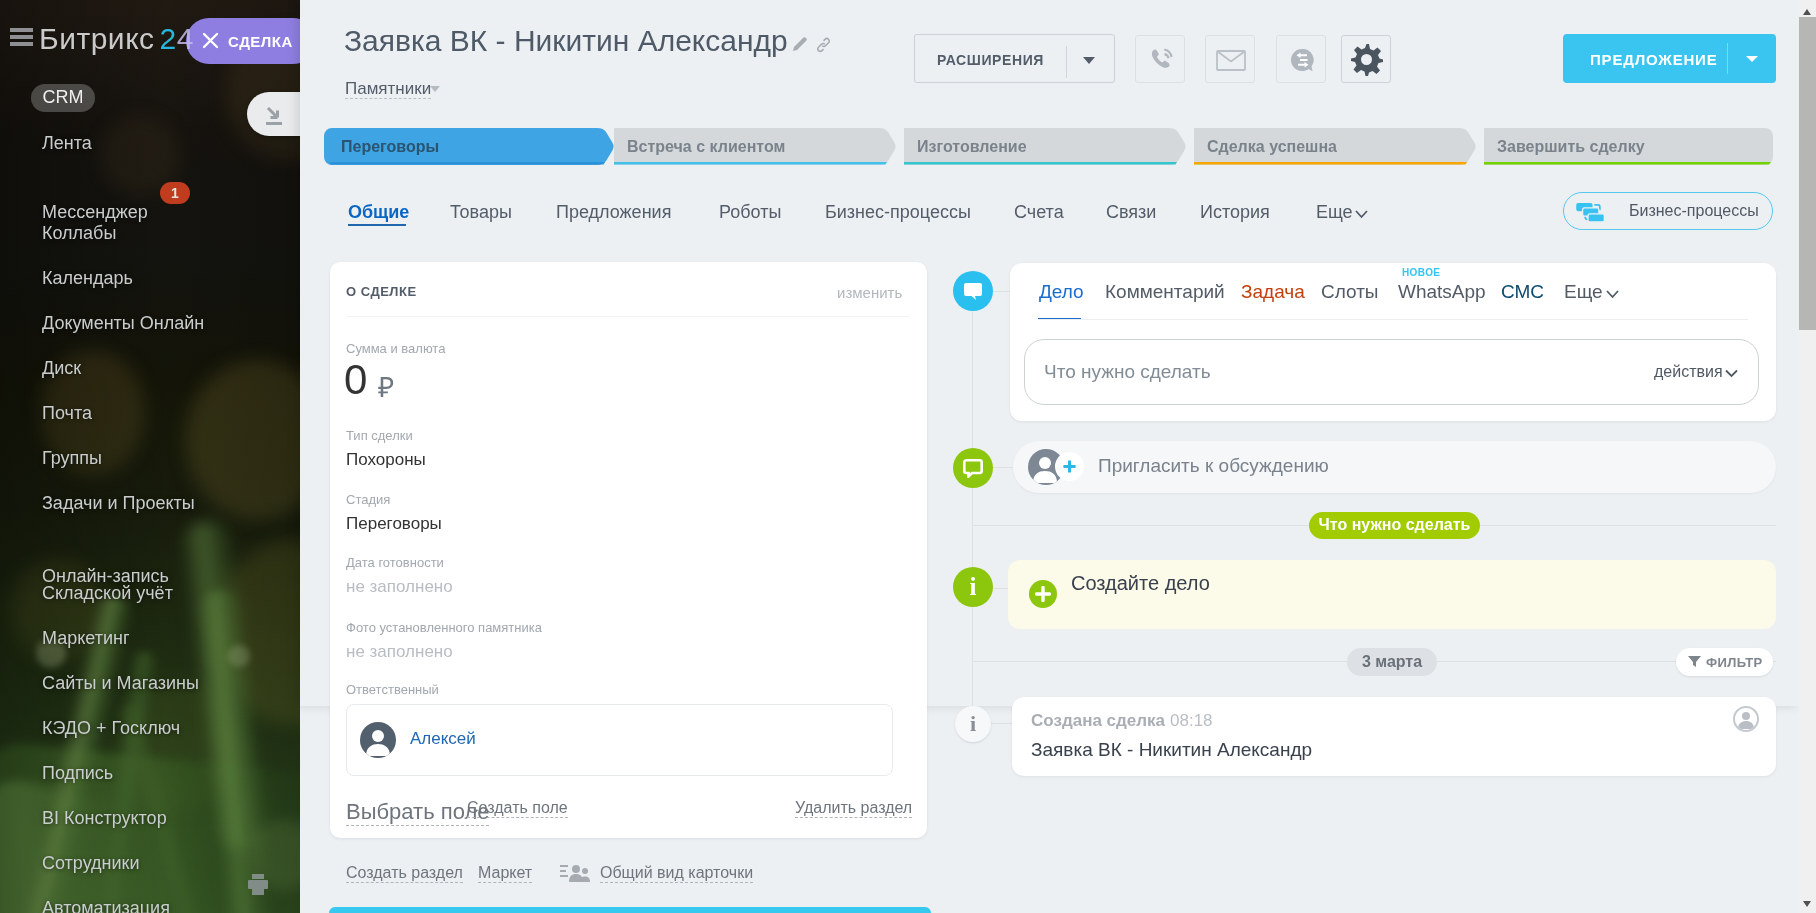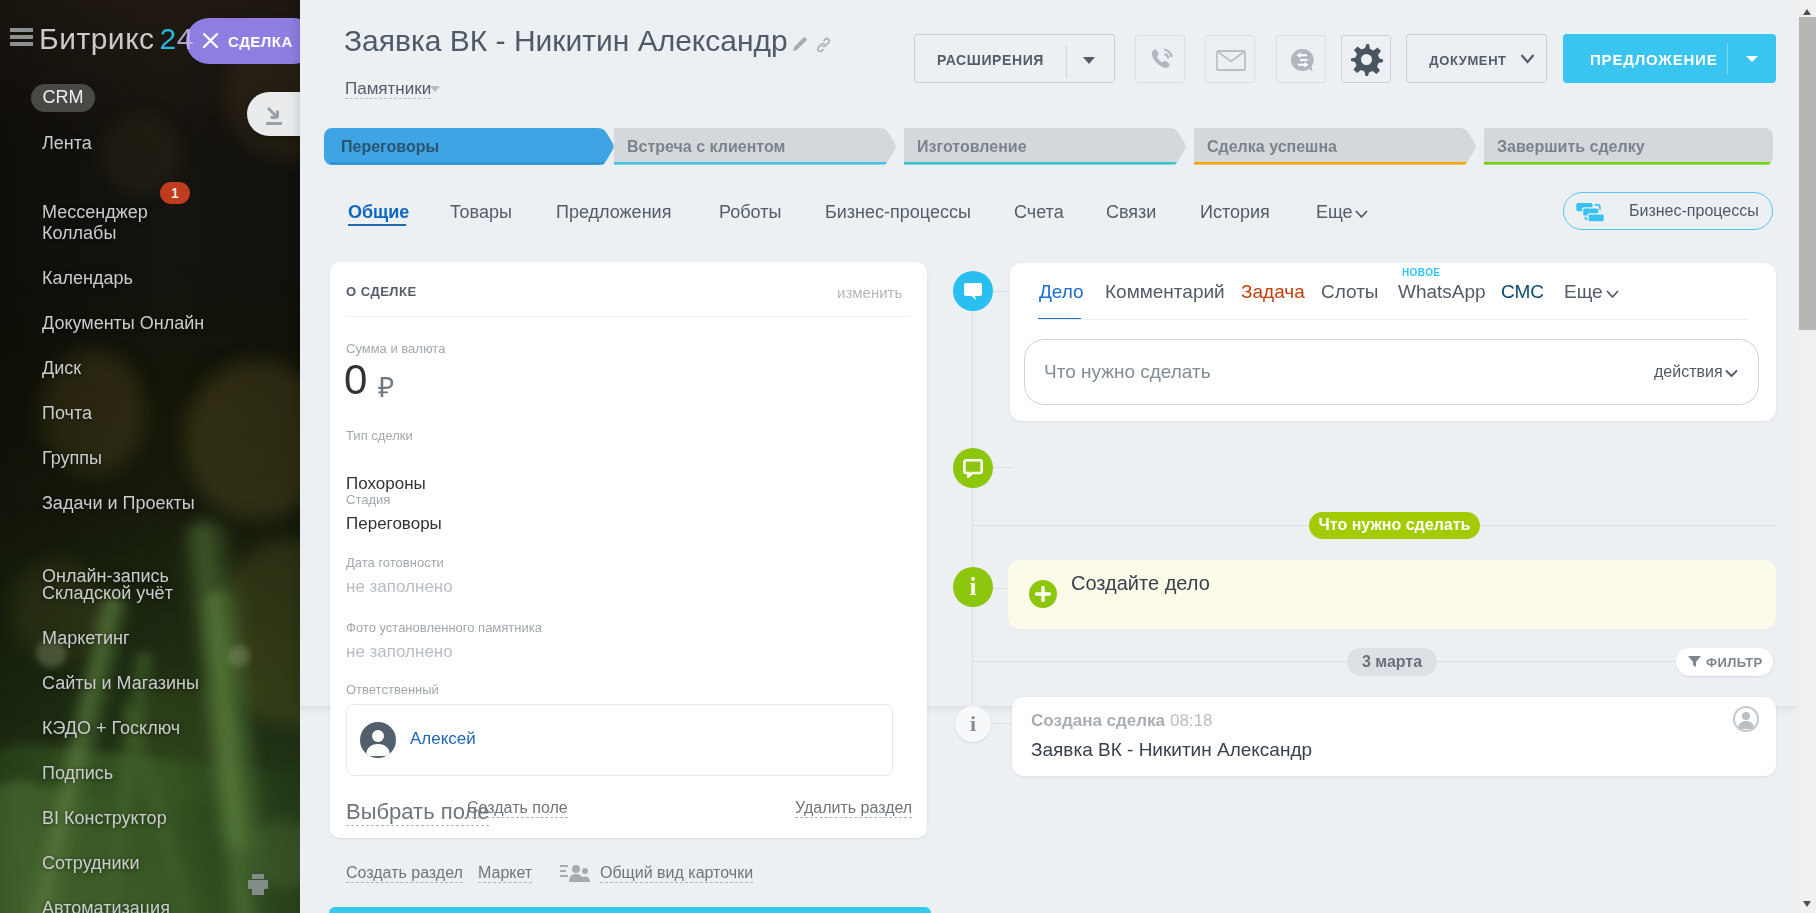--- a/index.html
+++ b/index.html
@@ -174,26 +174,20 @@
       <path d="M10 7.2 L17 7.2 M10 12 L17.5 12 M8 16.8 L15 16.8" stroke="#fff" stroke-width="2" fill="none"></path>
       <path d="M10.5 4.4 L10.5 10 L6.5 7.2 Z" fill="#fff"></path>
       <path d="M14.5 14 L14.5 19.6 L18.5 16.8 Z" fill="#fff"></path>
     </svg>
   </div>
   <div class="iconbtn" style="left:1041px;border-color:#ccd2d7;">
     <svg style="position:absolute;left:8px;top:7px;" width="33" height="33" viewBox="0 0 33 33" fill="#4a5560">
       <path d="M16.5 1 L19 1 L20 6 L23.5 7.5 L27.5 4.5 L31 8 L28 12 L29.5 15.5 L33 16.5 L33 19 L28.5 20 L27 23.5 L30 27.5 L26.5 31 L22.5 28 L19 29.5 L18 33 L15.5 33 L14.5 28.5 L11 27 L7 30 L3.5 26.5 L6.5 22.5 L5 19 L1 18 L1 15.5 L5.5 14.5 L7 11 L4 7 L7.5 3.5 L11.5 6.5 L15 5 Z M16.5 11 A5.5 5.5 0 1 0 16.5 22 A5.5 5.5 0 1 0 16.5 11 Z"></path>
     </svg>
   </div>
-  <div class="topbtn" id="btn-doc">
-      <div class="lbl">ДОКУМЕНТ</div>
-    <svg style="position:absolute;left:113px;top:18px;" width="15" height="12" viewBox="0 0 15 12" fill="none" stroke="#535c69" stroke-width="2.2">
-        <path d="M1.5 2 L7.5 9 L13.5 2"></path>
-      </svg>
-  </div>
   <div id="btn-offer">
       <div class="lbl">ПРЕДЛОЖЕНИЕ</div>
       <div class="div"></div>
       <div class="arr"></div>
     </div>
 
   <svg class="abs" style="left:24px;top:128px;" width="1452" height="38" viewBox="0 0 1452 38">
     <g>
       <path d="M8 1 L273 1 Q279 1 281.5 5 L287.5 15 Q289.5 18.5 287.5 22 L281.5 32 Q279 36 273 36 L8 36 A7 7 0 0 1 1 29 L1 8 A7 7 0 0 1 8 1 Z" fill="#3fa4e4" stroke="#3fa4e4" stroke-width="2" stroke-linejoin="round"></path>
       <path d="M6 34 L281 34 L279.5 36.6 L6 36.6 Z" fill="#2b92d8"></path>
@@ -246,21 +240,21 @@
   </div>
 
   <div id="card"></div>
   <div class="abs" style="left:46px;top:284px;font-size:13px;font-weight:bold;color:#535c69;letter-spacing:.5px;">О СДЕЛКЕ</div>
   <div class="abs" style="left:537px;top:284px;font-size:15px;color:#b2b7bd;">изменить</div>
   <div class="abs" style="left:46px;top:316px;width:564px;height:1px;background:#f0f2f3;"></div>
   <div class="flabel" style="top:341px;">Сумма и валюта</div>
   <div class="abs" style="left:44px;top:356px;font-size:42px;color:#333;">0</div>
   <div class="abs" style="left:78px;top:367px;font-size:28px;color:#6e7883;">₽</div>
   <div class="flabel" style="top:428px;">Тип сделки</div>
-  <div class="fval" style="top:450px;margin-top:24px;">Похороны</div>
+  <div class="fval" style="top:450px;">Похороны</div>
   <div class="flabel" style="top:492px;">Стадия</div>
   <div class="fval" style="top:514px;">Переговоры</div>
   <div class="flabel" style="top:555px;">Дата готовности</div>
   <div class="fempty" style="top:577px;">не заполнено</div>
   <div class="flabel" style="top:620px;">Фото установленного памятника</div>
   <div class="fempty" style="top:642px;">не заполнено</div>
   <div class="flabel" style="top:682px;">Ответственный</div>
   <div id="resp-box">
     <div style="position:absolute;left:13px;top:17px;width:36px;height:36px;border-radius:50%;background:#525f6d;overflow:hidden;">
       <svg width="36" height="36" viewBox="0 0 36 36" fill="#fff">
@@ -320,20 +314,34 @@
           <path d="M1 1.5 L6.5 7 L12 1.5"></path>
         </svg>
     </div>
   </div>
 
   <div class="tl-icon" style="left:653px;top:448px;width:40px;height:40px;background:#8cc60d;">
     <svg style="position:absolute;left:10px;top:11px;" width="20" height="19" viewBox="0 0 20 19" fill="none" stroke="#fff" stroke-width="2.6">
         <path d="M3.3 1.3 L16.7 1.3 A2 2 0 0 1 18.7 3.3 L18.7 12 A2 2 0 0 1 16.7 14 L9 14 L5.5 17.5 L5.5 14 L3.3 14 A2 2 0 0 1 1.3 12 L1.3 3.3 A2 2 0 0 1 3.3 1.3 Z"></path>
       </svg>
   </div>
+  <div class="abs" style="left:713px;top:441px;width:763px;height:52px;background:#f5f7f9;border-radius:26px;box-shadow:0 1px 2px rgba(83,92,105,.08);">
+    <div style="position:absolute;left:15px;top:8px;width:36px;height:36px;border-radius:50%;background:#7d8894;overflow:hidden;">
+      <svg width="36" height="36" viewBox="0 0 36 36" fill="#fff">
+          <circle cx="17" cy="14" r="6"></circle>
+          <path d="M5 34 C5 25 10.5 22 17 22 C23.5 22 29 25 29 34 Z"></path>
+        </svg>
+    </div>
+    <div style="position:absolute;left:42px;top:11px;width:29px;height:29px;border-radius:50%;background:#fff;">
+      <svg style="position:absolute;left:7px;top:7px;" width="15" height="15" viewBox="0 0 16 16">
+          <path d="M8 1.5 L8 14.5 M1.5 8 L14.5 8" stroke="#2bb8e8" stroke-width="3.2"></path>
+        </svg>
+    </div>
+    <div style="position:absolute;left:85px;top:14px;font-size:19px;color:#7a828c;">Пригласить к обсуждению</div>
+  </div>
 
   <div class="hline" style="left:672px;top:525px;width:804px;"></div>
   <div class="abs" style="left:1009px;top:512px;width:171px;height:27px;border-radius:14px;background:#a2cc00;color:#fff;font-size:16px;font-weight:bold;text-align:center;line-height:26px;">Что нужно сделать</div>
 
   <div class="tl-icon" style="left:653px;top:567px;width:40px;height:40px;background:#8cc60d;color:#fff;font-size:25px;font-weight:bold;text-align:center;line-height:40px;font-family:'Liberation Serif',serif;">i</div>
   <div class="abs" style="left:708px;top:560px;width:768px;height:69px;background:#fcfae8;border-radius:12px;">
     <div style="position:absolute;left:21px;top:20px;width:28px;height:28px;border-radius:50%;background:#8cc60d;">
       <svg style="position:absolute;left:6px;top:6px;" width="16" height="16" viewBox="0 0 16 16">
           <path d="M8 1.5 L8 14.5 M1.5 8 L14.5 8" stroke="#fff" stroke-width="3.4" stroke-linecap="round"></path>
         </svg>

